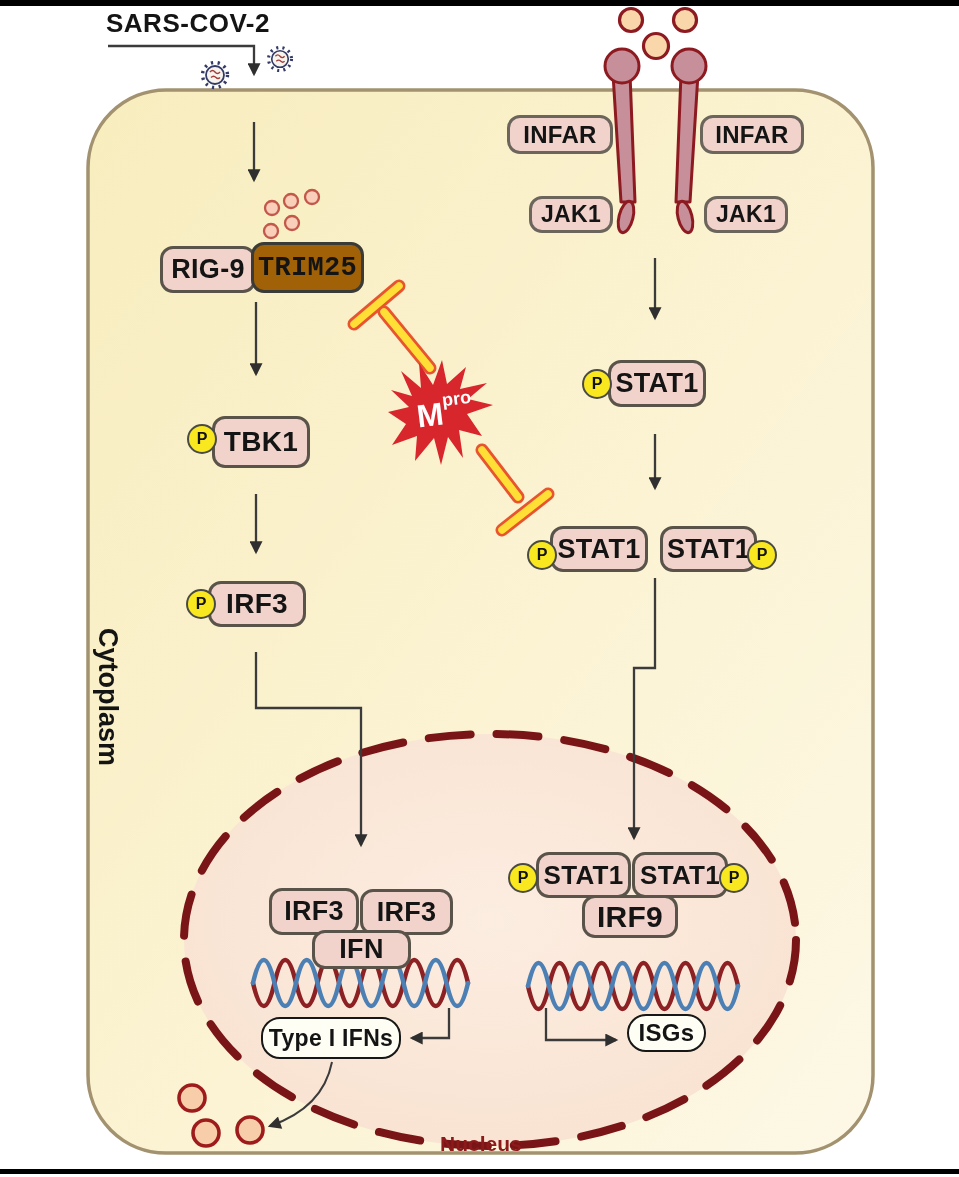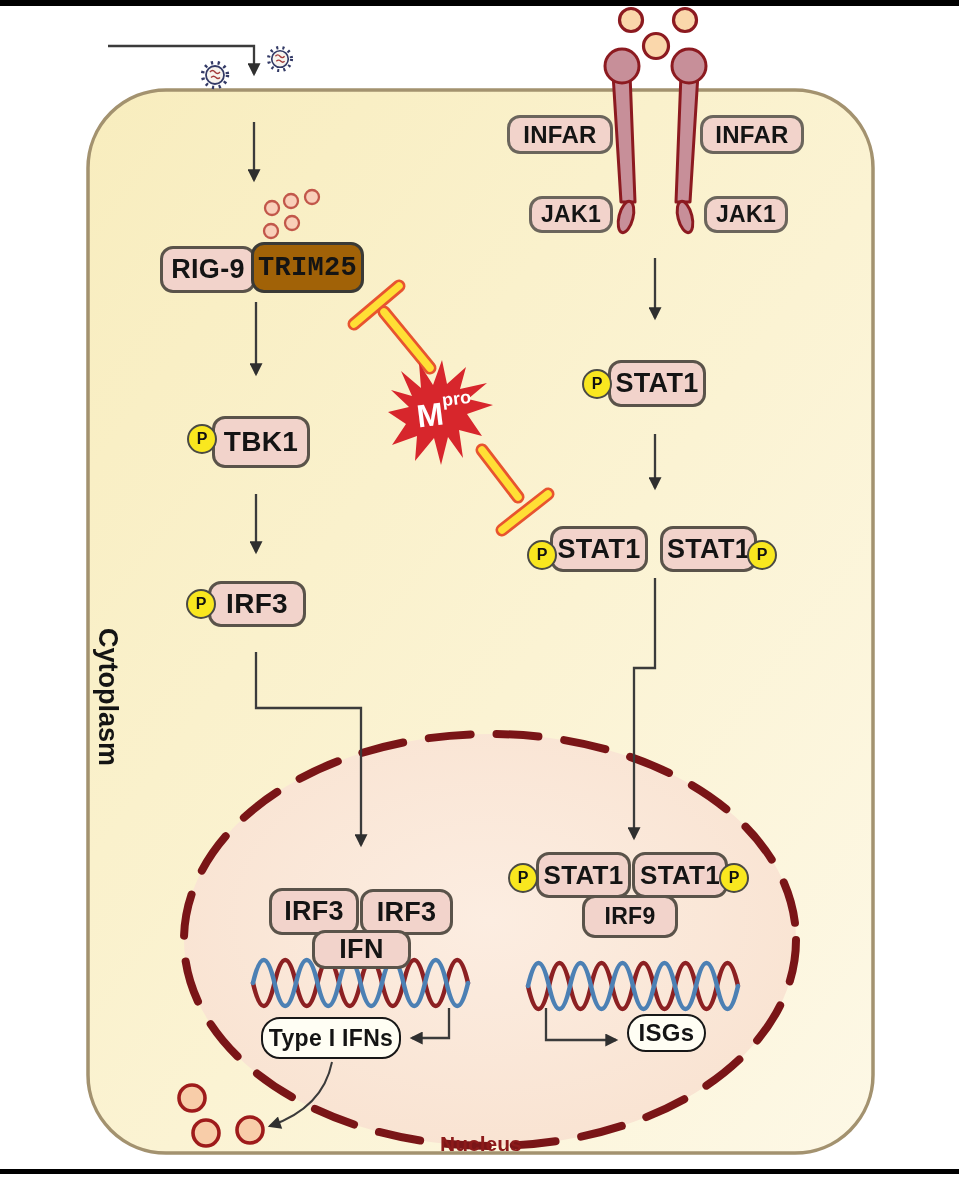--- a/index.html
+++ b/index.html
@@ -134,20 +134,21 @@
       <circle cx="292" cy="223" r="7"></circle>
     </g>
 
     <g fill="#F8CDA9" stroke="#9E1B1B" stroke-width="3.6">
       <circle cx="192" cy="1098" r="13"></circle>
       <circle cx="206" cy="1133" r="13"></circle>
       <circle cx="250" cy="1130" r="13"></circle>
     </g>
   </svg>
 
+  <div class="lbl virus-title">SARS-COV-2</div>
   <div class="lbl cytoplasm">Cytoplasm</div>
   <div class="lbl nucleus">Nucleus</div>
 
   <div class="pbox" style="left:160px;top:246px;width:96px;height:47px;font-size:27px;">RIG-9</div>
   <div class="pbox teal" style="left:251px;top:242px;width:113px;height:51px;font-size:27px;">TRIM25</div>
   <div class="pbox" style="left:212px;top:416px;width:98px;height:52px;font-size:28px;">TBK1</div>
   <div class="pbadge" style="left:187px;top:424px;">P</div>
   <div class="pbox" style="left:208px;top:581px;width:98px;height:46px;font-size:28px;">IRF3</div>
   <div class="pbadge" style="left:186px;top:589px;">P</div>
 
@@ -160,21 +161,21 @@
   <div class="pbadge" style="left:582px;top:369px;">P</div>
   <div class="pbox" style="left:550px;top:526px;width:98px;height:46px;font-size:27px;">STAT1</div>
   <div class="pbadge" style="left:527px;top:540px;">P</div>
   <div class="pbox" style="left:660px;top:526px;width:97px;height:46px;font-size:27px;">STAT1</div>
   <div class="pbadge" style="left:747px;top:540px;">P</div>
 
   <div class="pbox" style="left:536px;top:852px;width:95px;height:46px;font-size:26px;">STAT1</div>
   <div class="pbadge" style="left:508px;top:863px;">P</div>
   <div class="pbox" style="left:632px;top:852px;width:96px;height:46px;font-size:26px;">STAT1</div>
   <div class="pbadge" style="left:719px;top:863px;">P</div>
-  <div class="pbox" style="left:582px;top:895px;width:96px;height:43px;font-size:23px;">IRF9</div>
+  <div class="pbox" style="left:582px;top:895px;width:96px;height:43px;font-size:30px;">IRF9</div>
 
   <div class="pbox" style="left:269px;top:888px;width:90px;height:47px;font-size:27px;">IRF3</div>
   <div class="pbox" style="left:360px;top:889px;width:93px;height:46px;font-size:27px;">IRF3</div>
   <div class="pbox" style="left:312px;top:930px;width:99px;height:39px;font-size:27px;text-align:center;">IFN</div>
 
   <div class="pbox white" style="left:261px;top:1017px;width:140px;height:42px;font-size:23px;">Type I IFNs</div>
   <div class="pbox white" style="left:627px;top:1014px;width:79px;height:38px;font-size:24px;">ISGs</div>
 
 </div>
 

